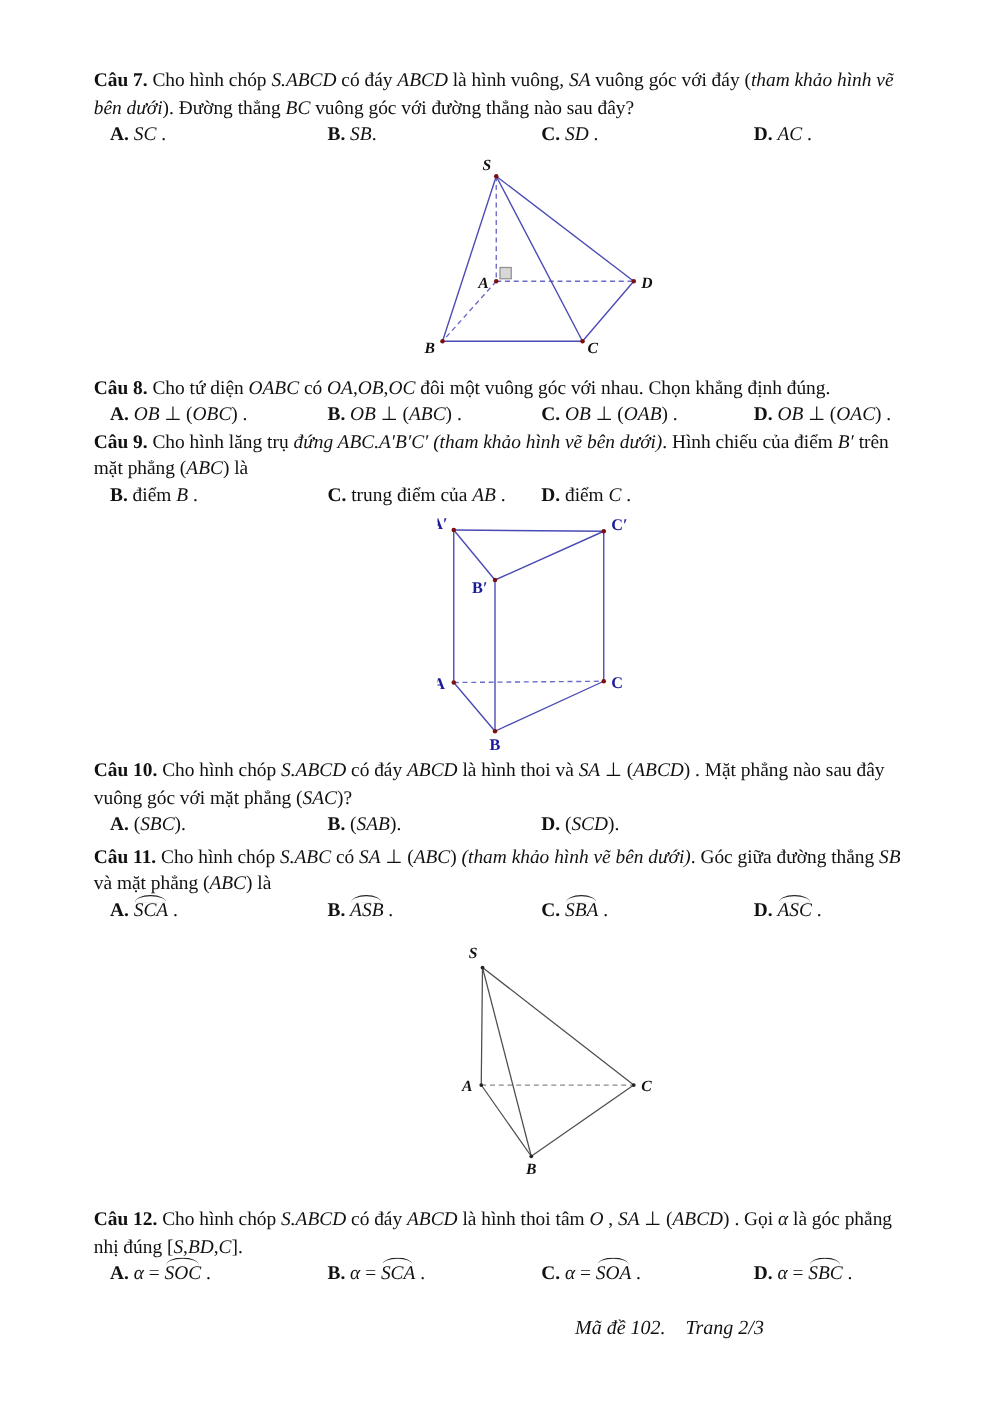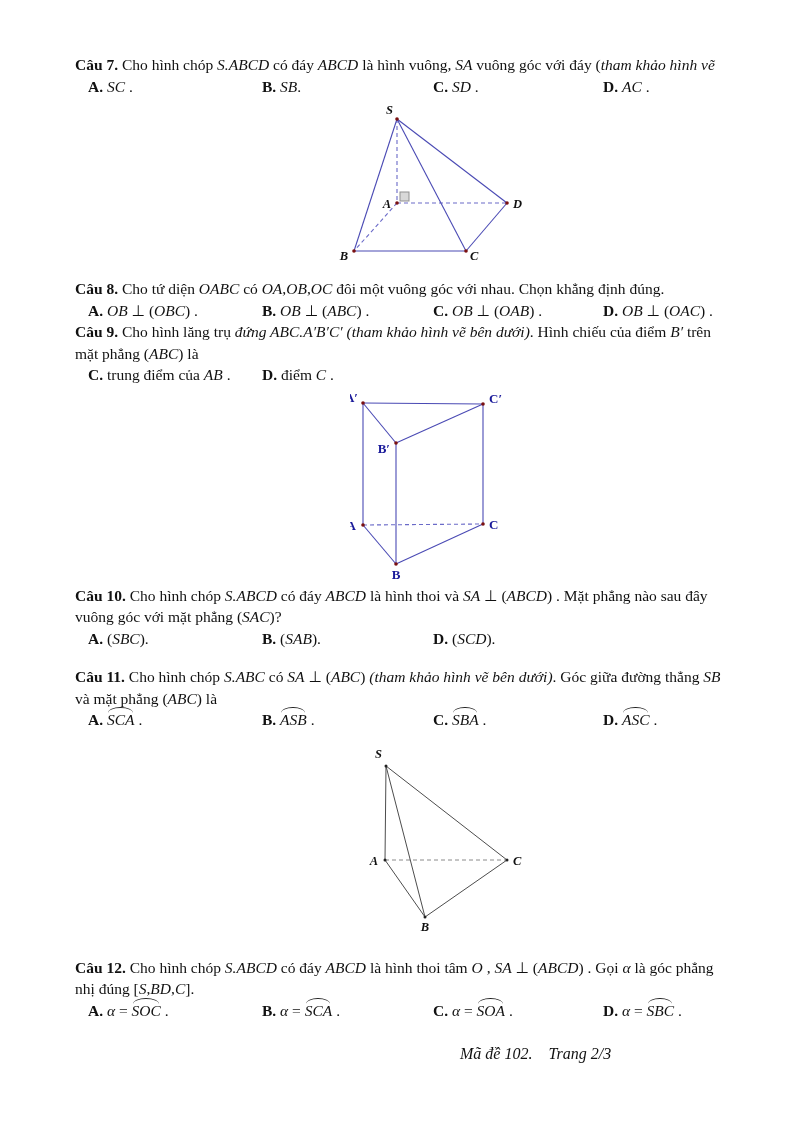--- a/index.html
+++ b/index.html
@@ -37,40 +37,41 @@
     content:"";
     position:absolute;
     left:1px;right:2px;top:-2px;height:5px;
     border-top:1.4px solid #222;
     border-radius:50% 50% 0 0 / 100% 100% 0 0;
   }
   .fig{display:block;}
   .fig-pyramid{margin:5px 0 4px 252px;}
   .fig-prism{margin:3px 0 0 275px;}
   .fig-tetra{margin:12px 0 0 275px;}
-  .q11{margin-top:17px;}
+  .q11{margin-top:4px;}
   .q12{margin-top:14px;}
   .footer{
     margin-top:22px;
     padding-left:385px;
     font-style:italic;
     font-size:16px;
     line-height:21px;
     white-space:pre;
   }
   .lbl-blue{font:bold 13px "Liberation Serif", serif;fill:#1a1a9a;}
   .lbl-dark{font:italic bold 12.5px "Liberation Serif", serif;fill:#111;}
 </style>
 </head>
 <body>
 
 <div class="page">
 
   <div class="q">
     <div class="qline"><span class="r-b">Câu 7. </span><span class="r-n">Cho hình chóp </span><span class="r-i">S.ABCD</span><span class="r-n"> có đáy </span><span class="r-i">ABCD</span><span class="r-n"> là hình vuông, </span><span class="r-i">SA</span><span class="r-n"> vuông góc với đáy (</span><span class="r-i">tham khảo hình vẽ</span></div>
+    <div class="qline"><span class="r-i">bên dưới</span><span class="r-n">). Đường thẳng </span><span class="r-i">BC</span><span class="r-n"> vuông góc với đường thẳng nào sau đây?</span></div>
     <div class="opts">
       <div class="opt"><span class="r-b">A. </span><span class="r-i">SC</span><span class="r-n"> .</span></div>
       <div class="opt"><span class="r-b">B. </span><span class="r-i">SB</span><span class="r-n">.</span></div>
       <div class="opt"><span class="r-b">C. </span><span class="r-i">SD</span><span class="r-n"> .</span></div>
       <div class="opt"><span class="r-b">D. </span><span class="r-i">AC</span><span class="r-n"> .</span></div>
     </div>
   </div>
 
   <svg class="fig fig-pyramid" width="200" height="172" viewBox="0 0 200 172">
     <g stroke="#6a6ac8" stroke-width="1.1" stroke-dasharray="4,3" fill="none">
@@ -107,20 +108,21 @@
       <div class="opt"><span class="r-b">B. </span><span class="r-i">OB</span><span class="r-n"> ⊥ (</span><span class="r-i">ABC</span><span class="r-n">) .</span></div>
       <div class="opt"><span class="r-b">C. </span><span class="r-i">OB</span><span class="r-n"> ⊥ (</span><span class="r-i">OAB</span><span class="r-n">) .</span></div>
       <div class="opt"><span class="r-b">D. </span><span class="r-i">OB</span><span class="r-n"> ⊥ (</span><span class="r-i">OAC</span><span class="r-n">) .</span></div>
     </div>
   </div>
 
   <div class="q">
     <div class="qline"><span class="r-b">Câu 9. </span><span class="r-n">Cho hình lăng trụ </span><span class="r-i">đứng ABC.A′B′C′ (tham khảo hình vẽ bên dưới)</span><span class="r-n">. Hình chiếu của điểm </span><span class="r-i">B′</span><span class="r-n"> trên</span></div>
     <div class="qline"><span class="r-n">mặt phẳng (</span><span class="r-i">ABC</span><span class="r-n">) là</span></div>
     <div class="opts">
+      <div class="opt"><span class="r-b">B. </span><span class="r-n">điểm </span><span class="r-i">B</span><span class="r-n"> .</span></div>
       <div class="opt"><span class="r-b">C. </span><span class="r-n">trung điểm của </span><span class="r-i">AB</span><span class="r-n"> .</span></div>
       <div class="opt"><span class="r-b">D. </span><span class="r-n">điểm </span><span class="r-i">C</span><span class="r-n"> .</span></div>
     </div>
   </div>
 
   <svg class="fig fig-prism" width="180" height="196" viewBox="0 0 180 196">
     <g stroke="#6a6ac8" stroke-width="1.1" stroke-dasharray="4,3" fill="none">
       <line x1="13" y1="136" x2="133" y2="135"></line>
     </g>
     <g stroke="#4a4ab4" stroke-width="1.1" fill="none">

